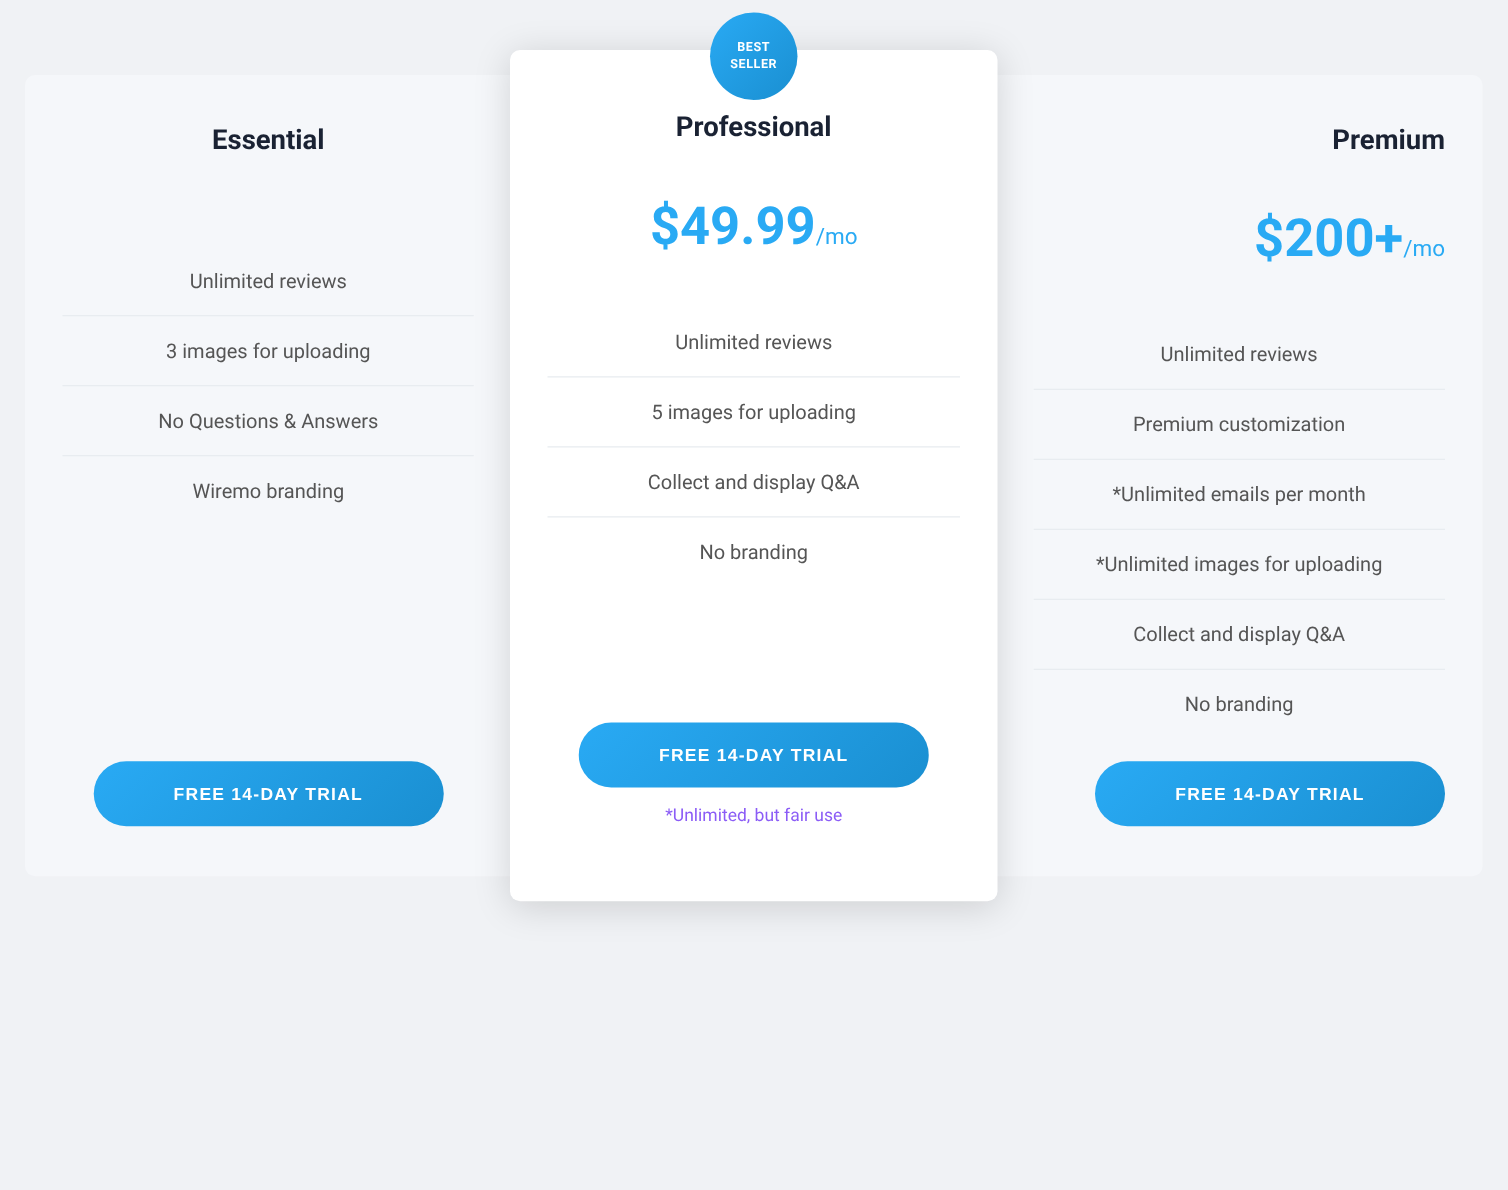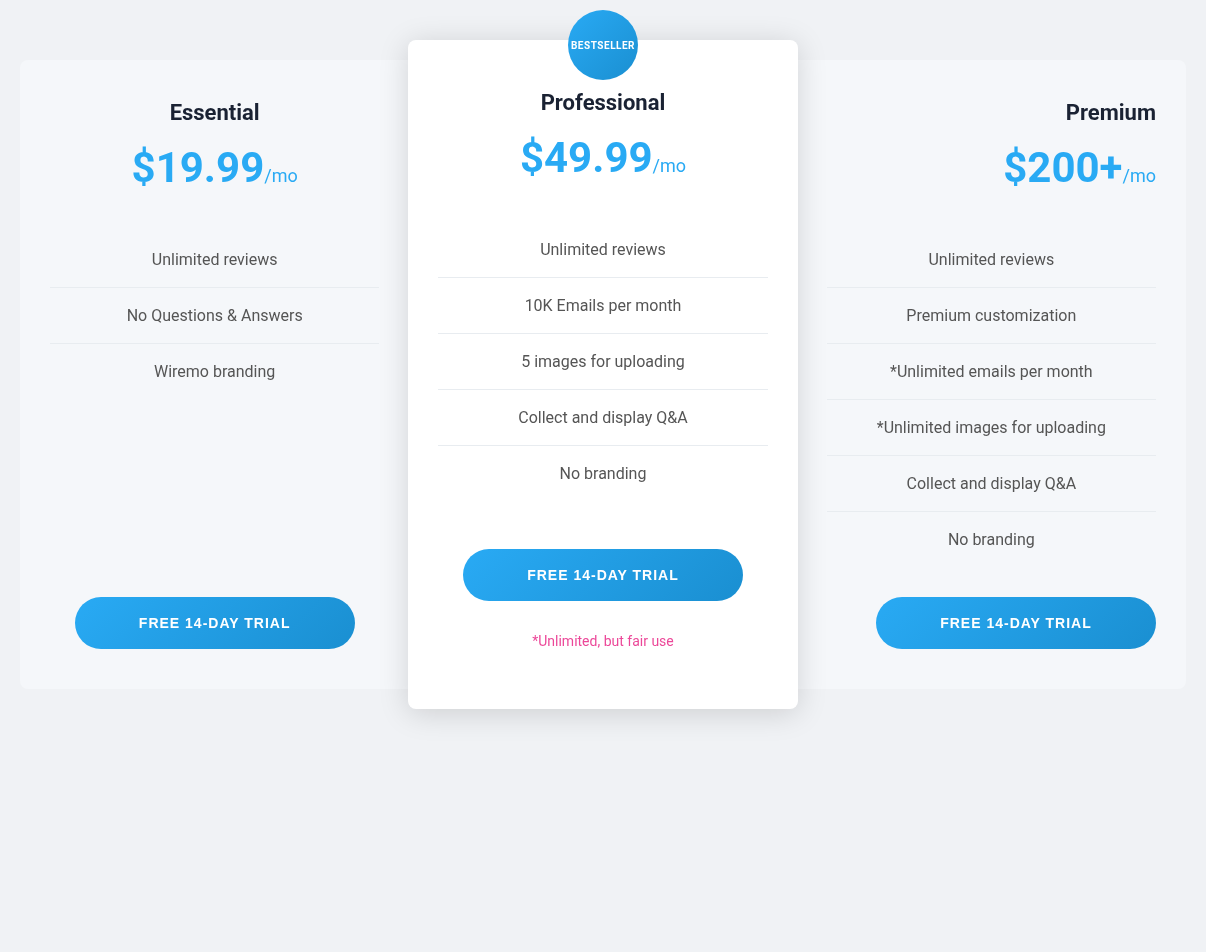--- a/index.html
+++ b/index.html
@@ -54,21 +54,21 @@
       background: #f5f7fa;
       border-radius: 0 8px 8px 0;
       margin-left: -1px;
       align-items: flex-end;
     }
 
     .plan-title {
       font-size: 22px;
       font-weight: 700;
       color: #1a2233;
-      margin-bottom: 18px;
+      margin-bottom: 42px;
       text-align: center;
     }
 
     .plan-price {
       font-size: 42px;
       font-weight: 700;
       color: #29aaf4;
       margin-bottom: 10px;
       text-align: center;
     }
@@ -105,88 +105,85 @@
       display: inline-block;
       background: linear-gradient(135deg, #29aaf4, #1a8fd1);
       color: #fff;
       font-size: 14px;
       font-weight: 700;
       letter-spacing: 1px;
       padding: 18px 40px;
       border-radius: 50px;
       border: none;
       cursor: pointer;
-      margin-top: 30px;
+      margin-top: 18px;
       text-transform: uppercase;
       width: 100%;
       max-width: 280px;
     }
 
     .best-seller-badge {
       position: absolute;
       top: -30px;
       left: 50%;
       transform: translateX(-50%);
       width: 70px;
       height: 70px;
       background: linear-gradient(135deg, #29aaf4, #1a8fd1);
       border-radius: 50%;
       display: flex;
-      flex-direction: row;
+      flex-direction: column;
       align-items: center;
       justify-content: center;
       color: #fff;
       font-size: 10px;
       font-weight: 700;
       text-align: center;
       letter-spacing: 0.5px;
       line-height: 1.3;
       z-index: 3;
     }
 
     .footer-note {
       text-align: left;
-      color: #ec4899;
+      color: #8b5cf6;
       font-size: 14px;
-      margin-top: 32px;
+      margin-top: 15px;
       padding-bottom: 10px;
     }
   </style>
 </head>
 <body>
 
 <div class="pricing-container">
 
   <div class="plan-card essential">
     <h2 class="plan-title">Essential</h2>
-    <div class="plan-price">
-      <span>$19.99</span><span class="per-mo">/mo</span>
-    </div>
     <div class="price-spacer"></div>
     <ul class="features-list">
       <li>Unlimited reviews</li>
+      <li>3 images for uploading</li>
       <li>No Questions &amp; Answers</li>
       <li>Wiremo branding</li>
     </ul>
     <button class="trial-btn">FREE 14-DAY TRIAL</button>
   </div>
 
   <div class="plan-card professional">
     <div class="best-seller-badge">
       <span>BEST</span>
       <span>SELLER</span>
     </div>
     <h2 class="plan-title">Professional</h2>
     <div class="plan-price">
       <span>$49.99</span><span class="per-mo">/mo</span>
     </div>
     <div class="price-spacer"></div>
     <ul class="features-list">
       <li>Unlimited reviews</li>
-      <li>10K Emails per month</li>
       <li>5 images for uploading</li>
       <li>Collect and display Q&amp;A</li>
       <li>No branding</li>
     </ul>
     <button class="trial-btn">FREE 14-DAY TRIAL</button>
     <p class="footer-note">*Unlimited, but fair use</p>
   </div>
 
   <div class="plan-card premium">
     <h2 class="plan-title">Premium</h2>

